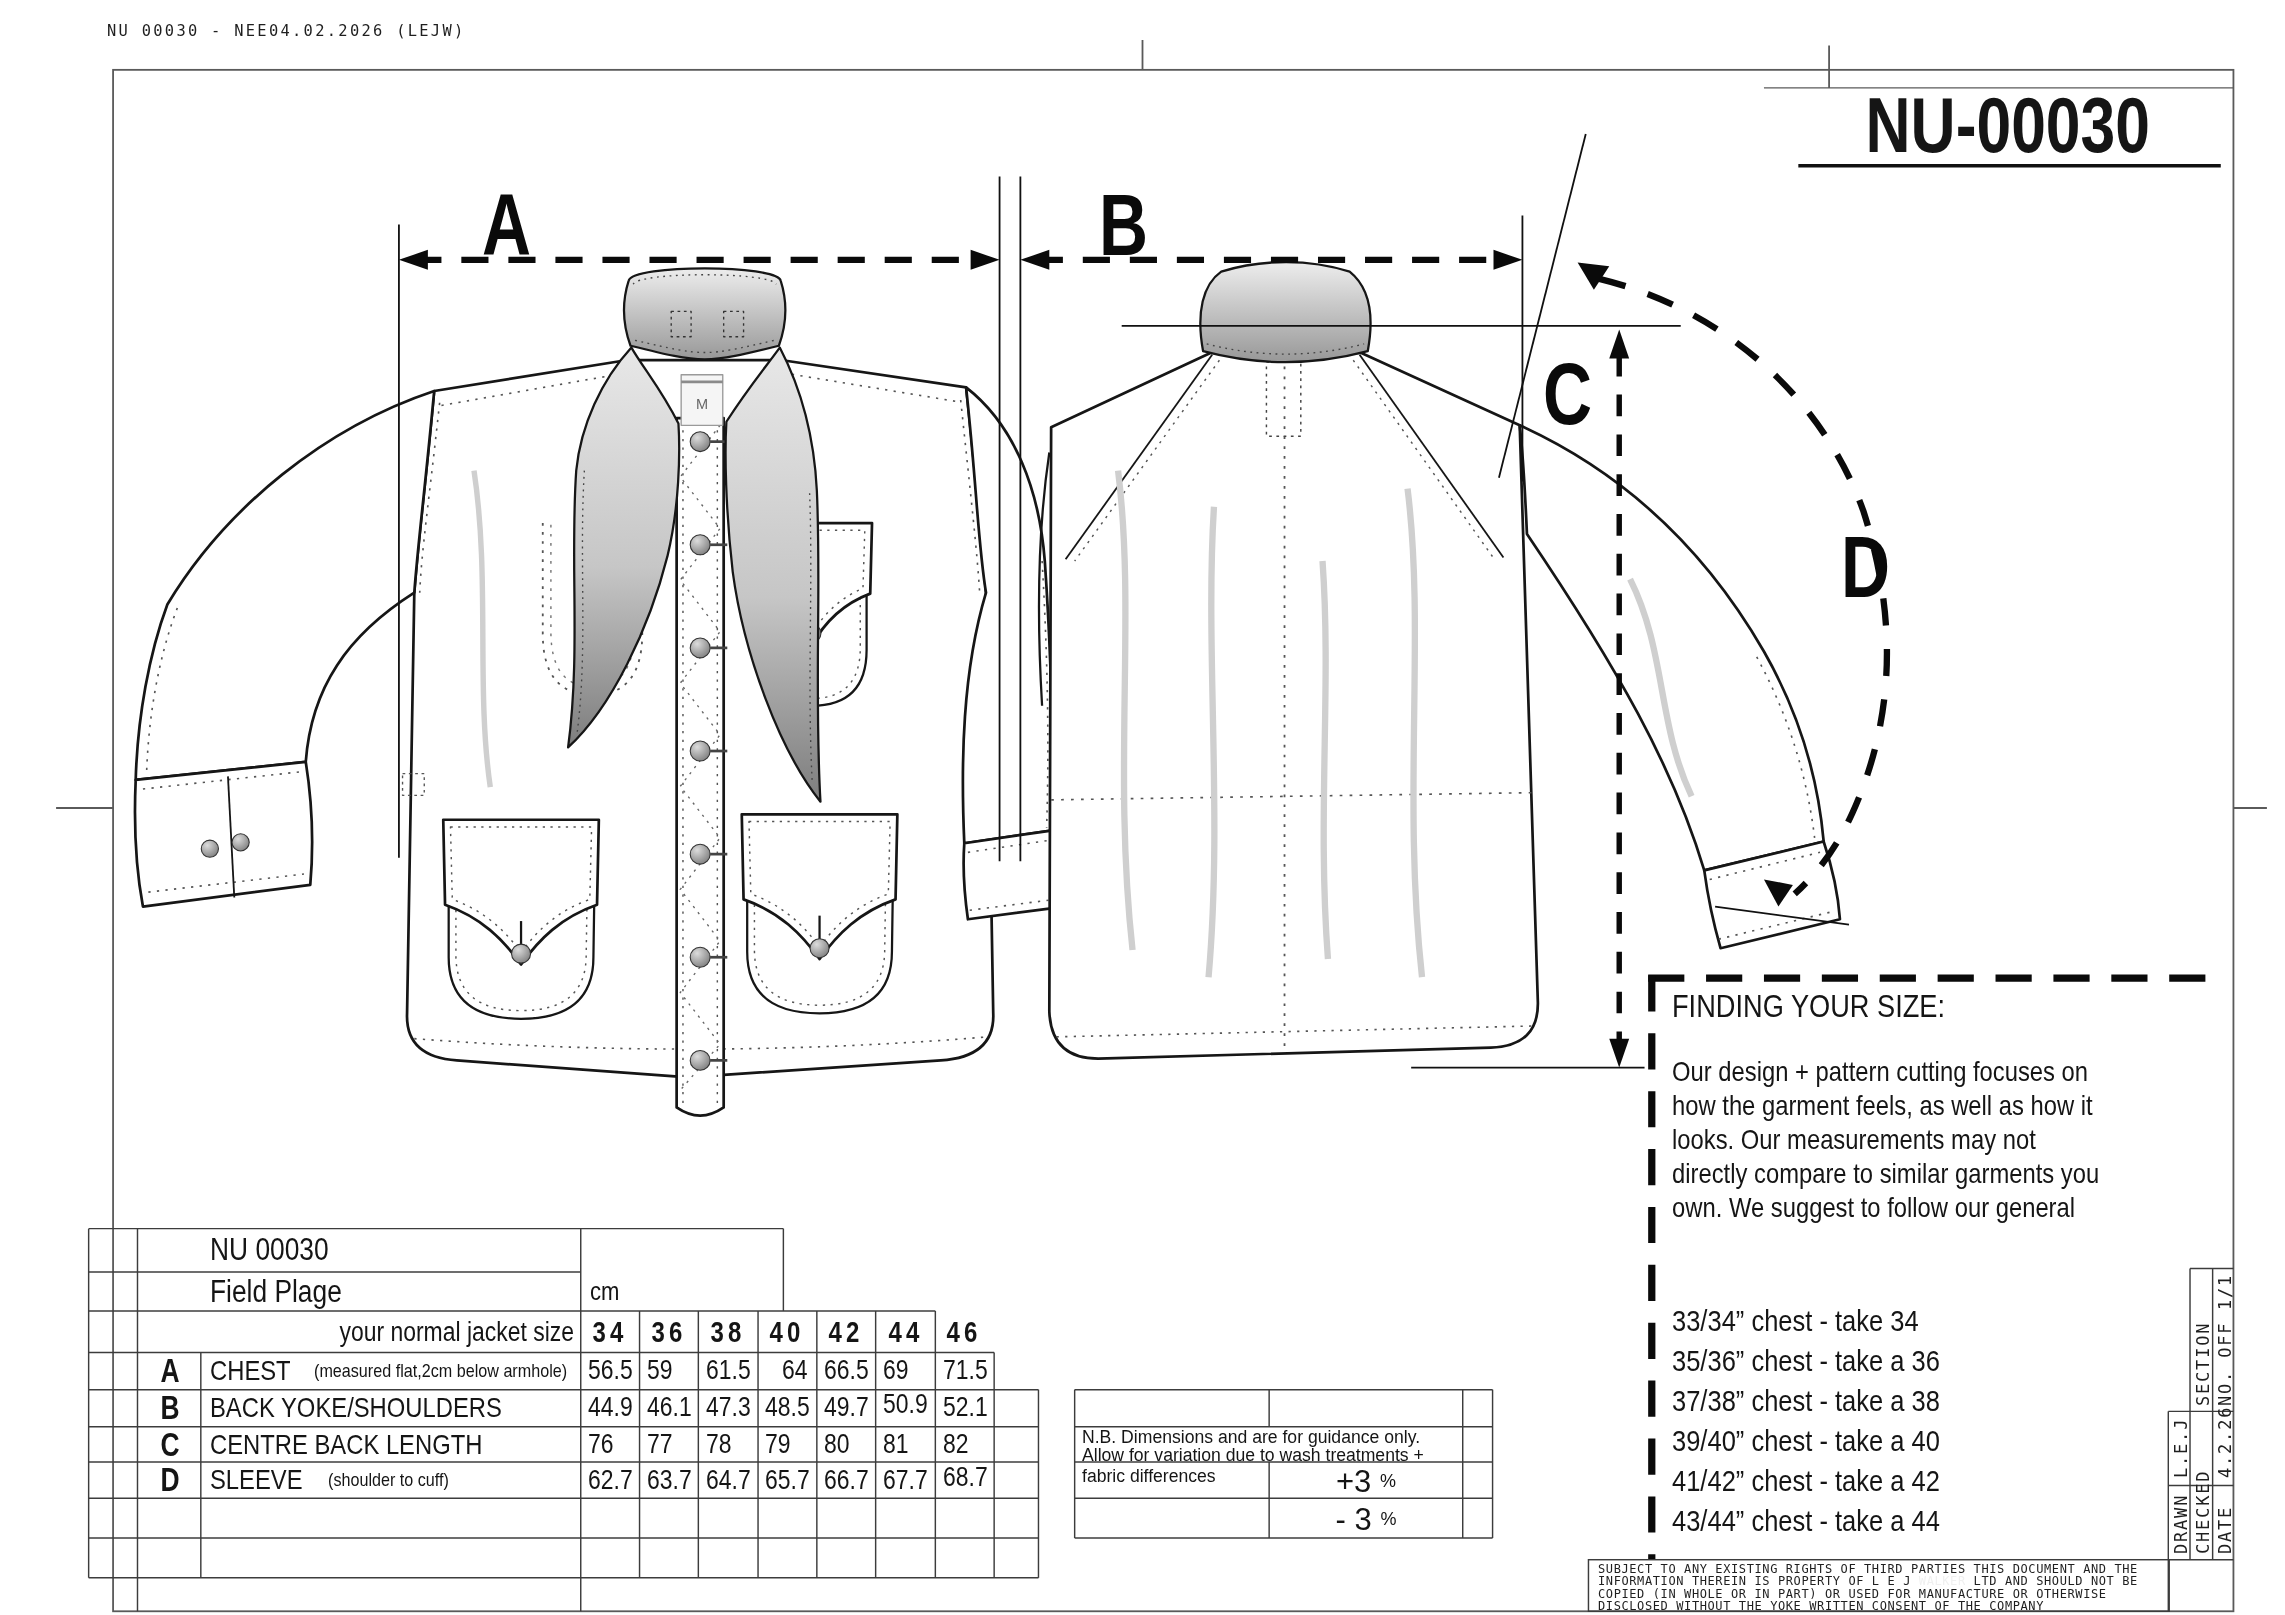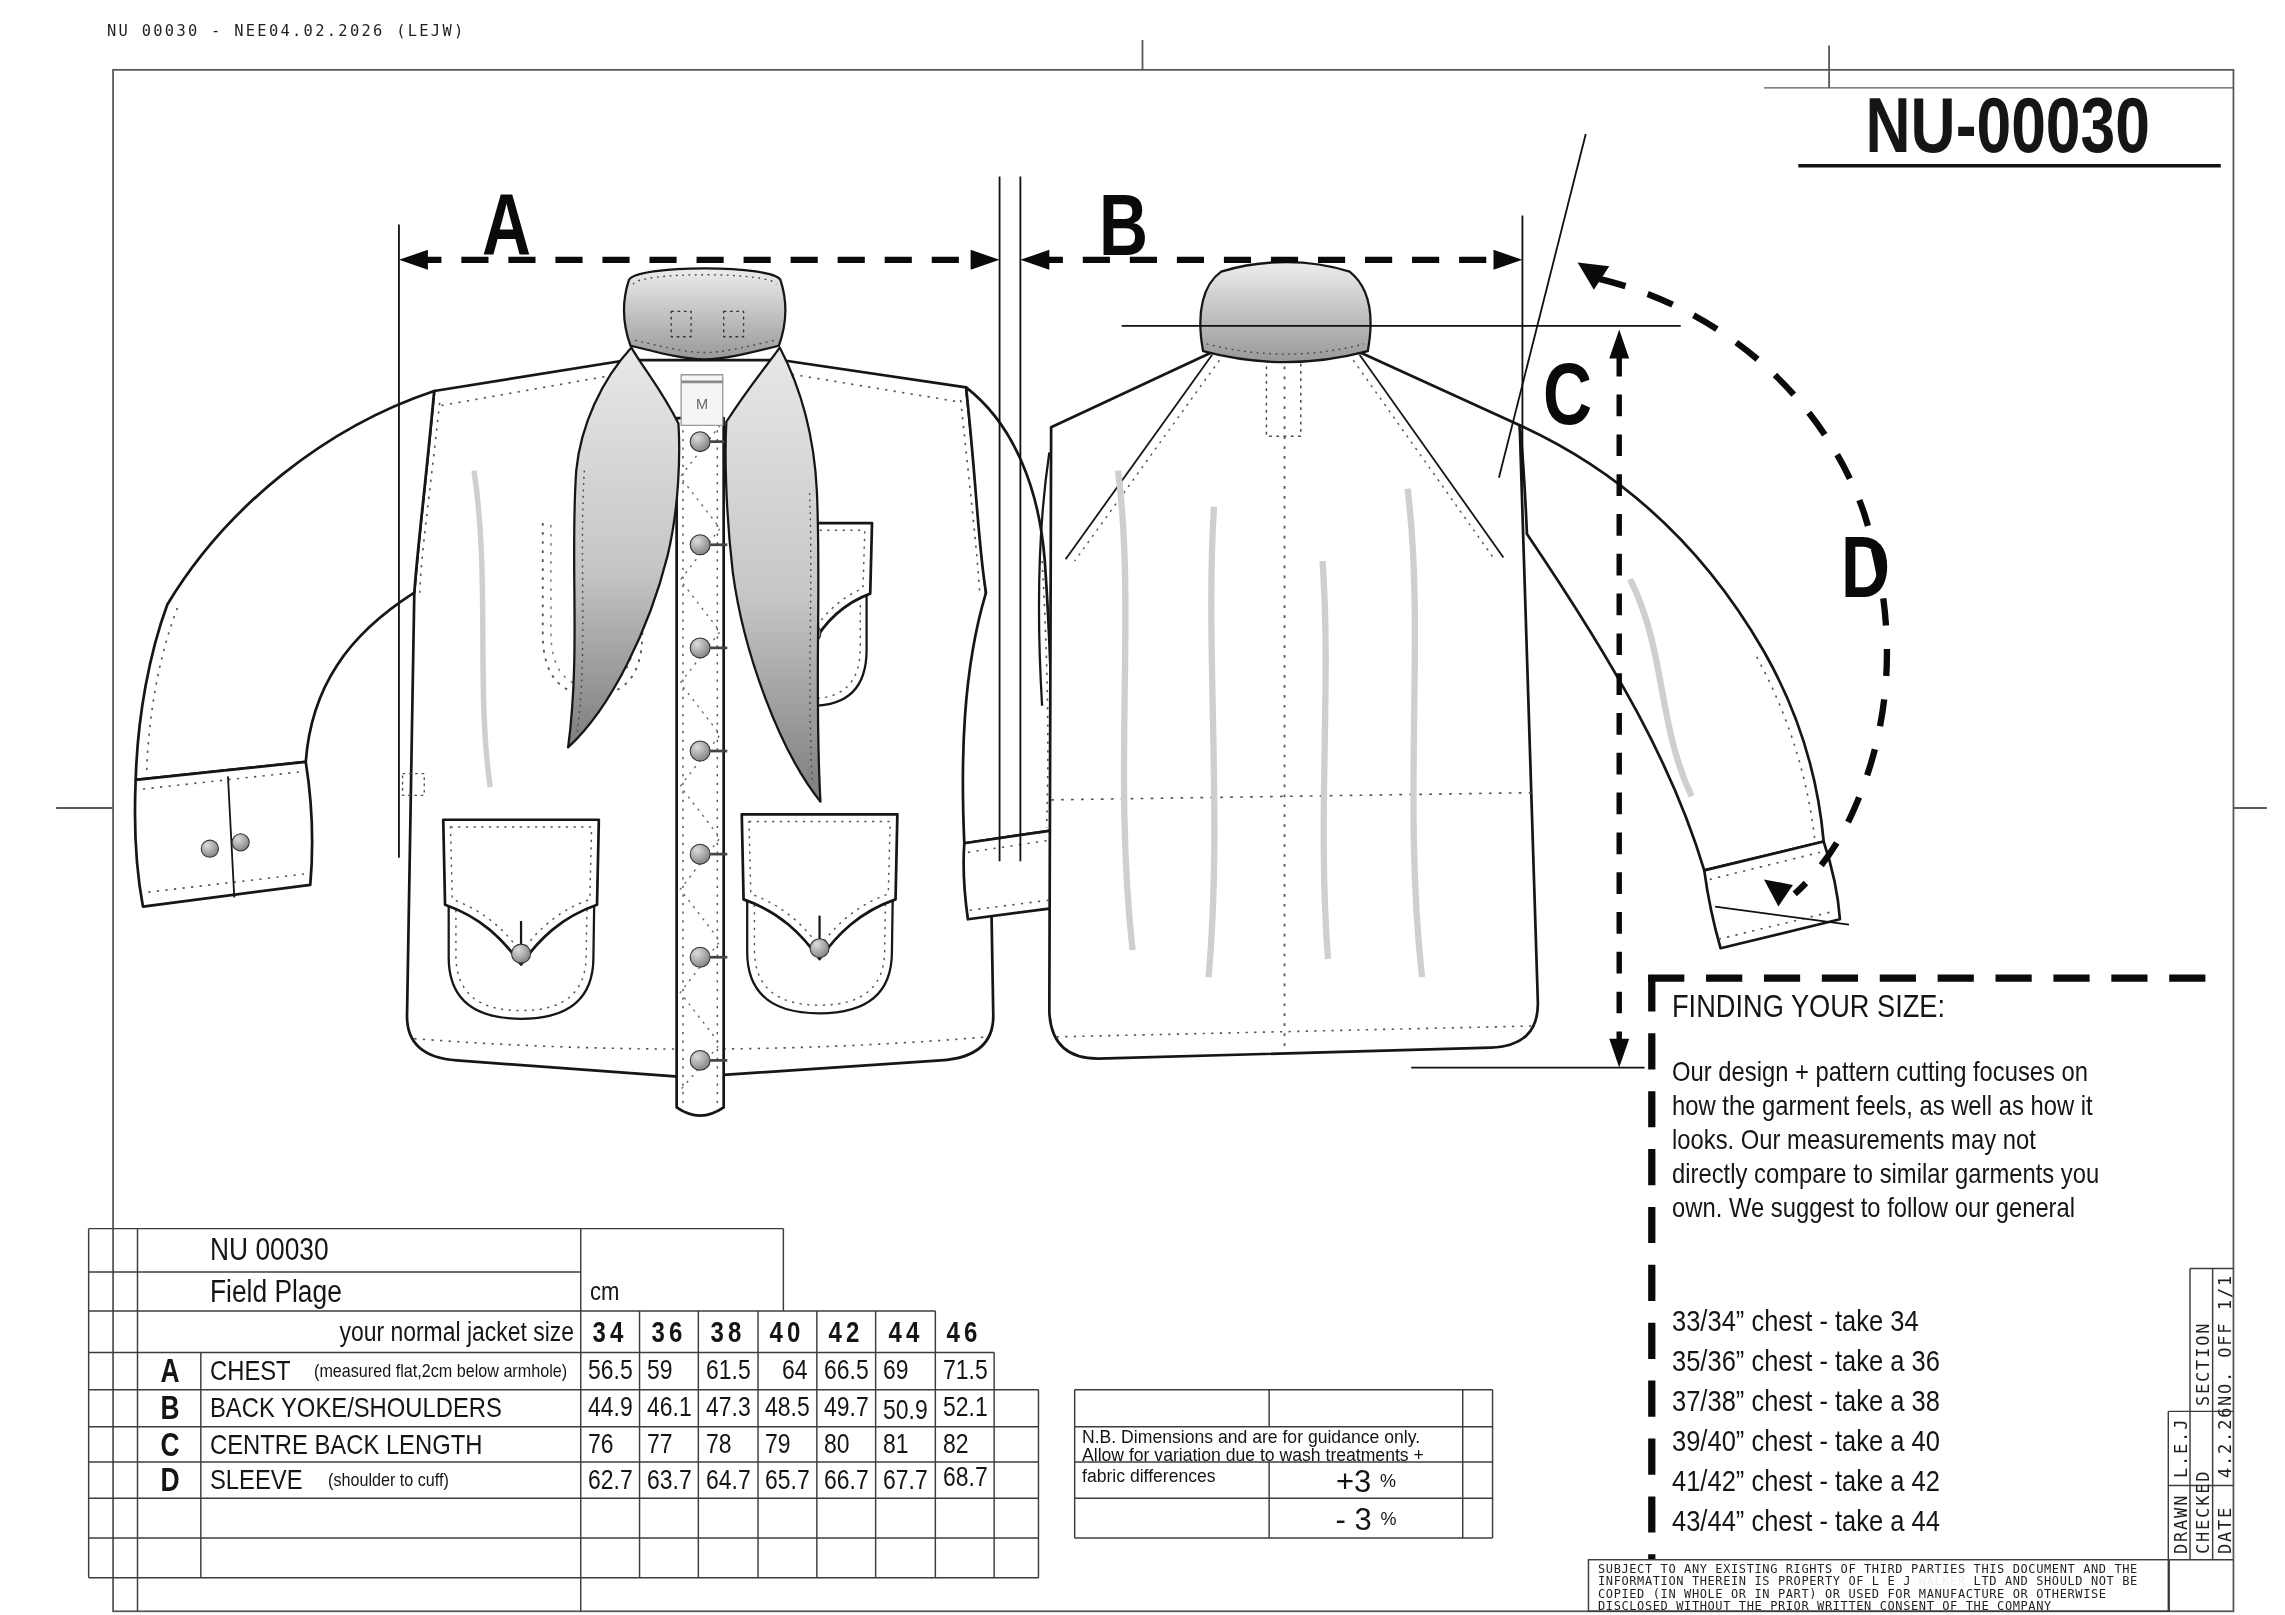--- a/index.html
+++ b/index.html
@@ -357,21 +357,21 @@
         </div>
         <div style="position: absolute; left: 706px; top: 1389px; width: 52px; height: 37px; display: flex; align-items: center; font-size: 27px;">
           <span class="cx">47.3</span>
         </div>
         <div style="position: absolute; left: 765px; top: 1389px; width: 52px; height: 37px; display: flex; align-items: center; font-size: 27px;">
           <span class="cx">48.5</span>
         </div>
         <div style="position: absolute; left: 824px; top: 1389px; width: 52px; height: 37px; display: flex; align-items: center; font-size: 27px;">
           <span class="cx">49.7</span>
         </div>
-        <div style="position: absolute; left: 883px; top: 1389px; width: 52px; height: 37px; display: flex; align-items: flex-end; font-size: 27px;">
+        <div style="position: absolute; left: 883px; top: 1389px; width: 52px; height: 37px; display: flex; align-items: flex-start; font-size: 27px;">
           <span class="cx">50.9</span>
         </div>
         <div style="position: absolute; left: 943px; top: 1389px; width: 52px; height: 37px; display: flex; align-items: center; font-size: 27px;">
           <span class="cx">52.1</span>
         </div>
         <div style="position: absolute; left: 138px; top: 1427px; width: 63px; height: 35px; display: flex; align-items: center; justify-content: center; font-size: 33px; font-weight: 700;">
           <span class="cxc">C</span>
         </div>
         <div style="position: absolute; left: 210px; top: 1427px; width: 367px; height: 35px; display: flex; align-items: center; font-size: 28px;">
           <span class="cx">CENTRE BACK LENGTH</span>
@@ -461,17 +461,17 @@
     <div class="vtext" style="left:2171px;top:1478px;">L.E.J</div>
     <div class="vtext" style="left:2215px;top:1478px;">4.2.26</div>
     <div class="vtext" style="left:2171px;top:1554px;">DRAWN</div>
     <div class="vtext" style="left:2193px;top:1554px;">CHECKED</div>
     <div class="vtext" style="left:2215px;top:1554px;">DATE</div>
 
     <div class="abs mono" style="left:1598px;top:1563px;font-size:12px;line-height:12.3px;letter-spacing:0.6px;">
       <div class="legal-line">SUBJECT TO ANY EXISTING RIGHTS OF THIRD PARTIES THIS DOCUMENT AND THE</div>
       <div class="legal-line"><span>INFORMATION THEREIN IS PROPERTY OF L E J </span><span style="color:#f0f0f0;">WALKER</span><span> LTD AND SHOULD NOT BE</span></div>
       <div class="legal-line">COPIED (IN WHOLE OR IN PART) OR USED FOR MANUFACTURE OR OTHERWISE</div>
-      <div class="legal-line">DISCLOSED WITHOUT THE PRIOR WRITTEN CONSENT OF THE COMPANY</div>
+      <div class="legal-line">DISCLOSED WITHOUT THE YOKE WRITTEN CONSENT OF THE COMPANY</div>
     </div>
   </div>
 </div>
 
 
 </body></html>

